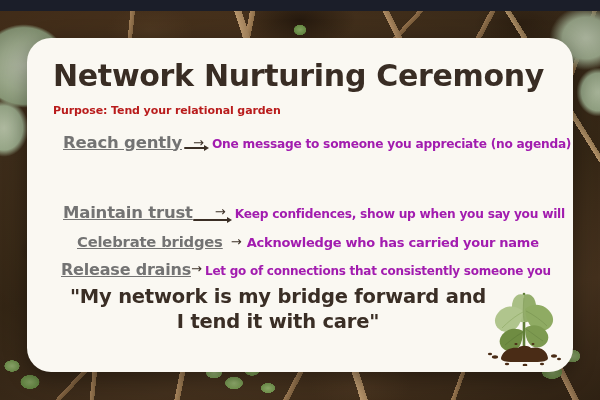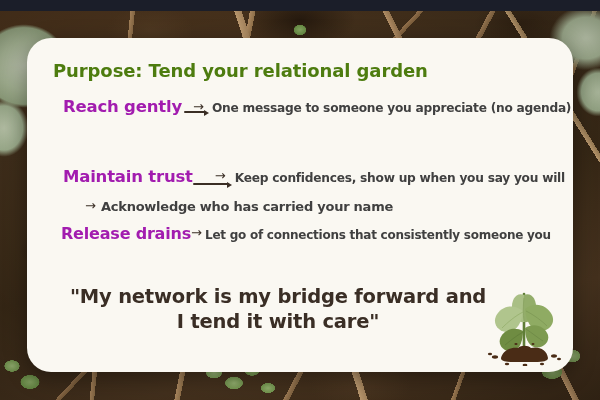--- a/index.html
+++ b/index.html
@@ -113,46 +113,47 @@
     font-weight: 700;
     letter-spacing: -0.3px;
     color: #392d24;
     line-height: 1.05;
     margin: 0 0 12px 0;
     white-space: nowrap;
   }
 
   .purpose {
     font-family: "DejaVu Sans", sans-serif;
-    font-size: 18px;
-    font-weight: 700;
-    color: #4d7c0f;
+    font-size: 11px;
+    font-weight: 700;
+    color: #b91c1c;
     letter-spacing: -0.1px;
     margin: 0 0 16px 0;
     white-space: nowrap;
   }
 
   
   .steps {
     position: relative;
   }
 
   .step-row {
     display: flex;
     align-items: baseline;
     margin-bottom: 10px;
     white-space: nowrap;
   }
 
   .step-label {
     font-family: "DejaVu Sans", sans-serif;
     font-weight: 700;
-    color: #a21caf;
+    color: #737373;
     letter-spacing: -0.2px;
     flex: none;
+    text-decoration: underline;
   }
 
   .arrow-wrap {
     position: relative;
     flex: none;
     display: inline-block;
     height: 1em;
   }
 
   .arrow-glyph {
@@ -182,21 +183,21 @@
     bottom: 0.3px;
     width: 0; height: 0;
     border-top: 3.4px solid transparent;
     border-bottom: 3.4px solid transparent;
     border-left: 5px solid #3a2e25;
   }
 
   .step-desc {
     font-family: "DejaVu Sans", sans-serif;
     font-weight: 700;
-    color: #404040;
+    color: #a21caf;
     letter-spacing: -0.25px;
     flex: none;
   }
 
   
   .row-1 { padding-left: 10px; }
   .row-1 .step-label { font-size: 16.5px; }
   .row-1 .step-desc  { font-size: 12.2px; }
   .row-1 .arrow-wrap { width: 30px; }
   .row-1 .arrow-glyph { position: relative; left: 11px; top: -1px; }
@@ -254,20 +255,21 @@
 
 <div id="poster">
 
   <div class="bg"></div>
   <div class="bg-vignette"></div>
   <div class="top-bar"></div>
 
   <div class="card">
     <div class="card-inner">
 
+      <h1 class="title">Network Nurturing Ceremony</h1>
 
       <div class="purpose">Purpose: Tend your relational garden</div>
 
       <div class="steps">
 
         <div class="step-row row-1">
           <span class="step-label">Reach gently</span>
           <span class="arrow-wrap">
             <span class="arrow-glyph">→</span>
             <span class="arrow-extra">
@@ -284,20 +286,21 @@
             <span class="arrow-glyph">→</span>
             <span class="arrow-extra">
               <span class="shaft"></span>
               <span class="head"></span>
             </span>
           </span>
           <span class="step-desc">Keep confidences, show up when you say you will</span>
         </div>
 
         <div class="step-row row-3">
+          <span class="step-label">Celebrate bridges</span>
           <span class="arrow-wrap">
             <span class="arrow-glyph">→</span>
             
           </span>
           <span class="step-desc">Acknowledge who has carried your name</span>
         </div>
 
         <div class="step-row row-4">
           <span class="step-label">Release drains</span>
           <span class="arrow-wrap">

